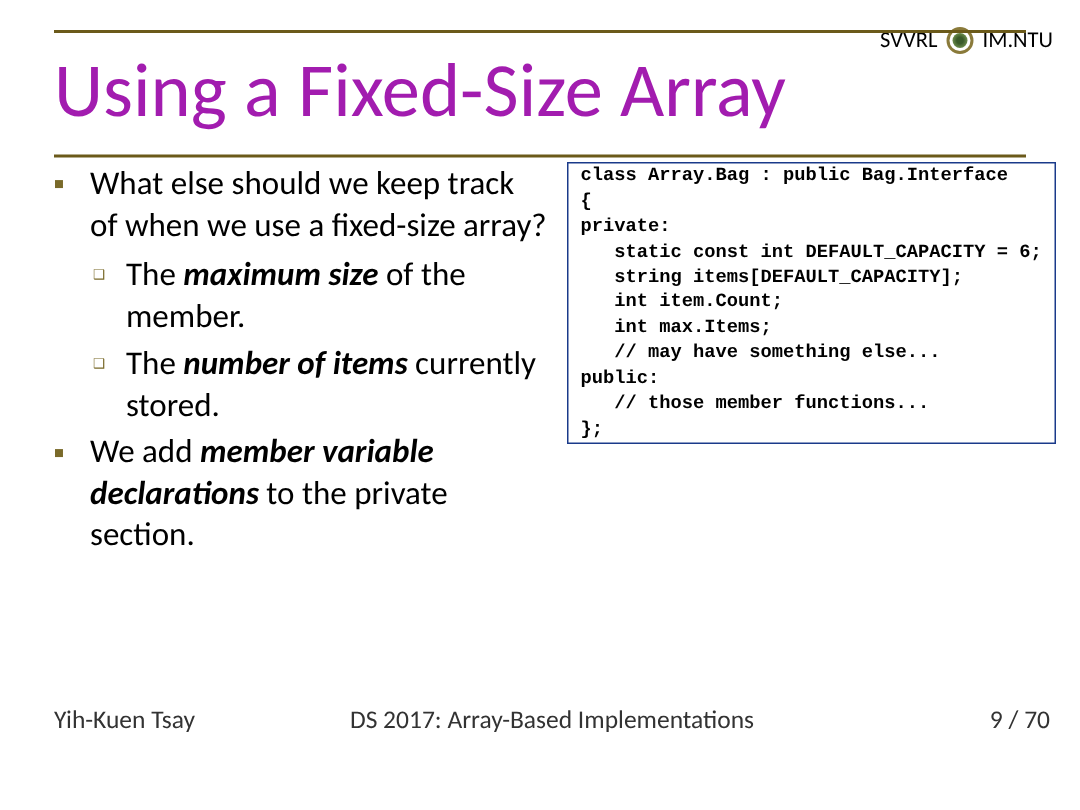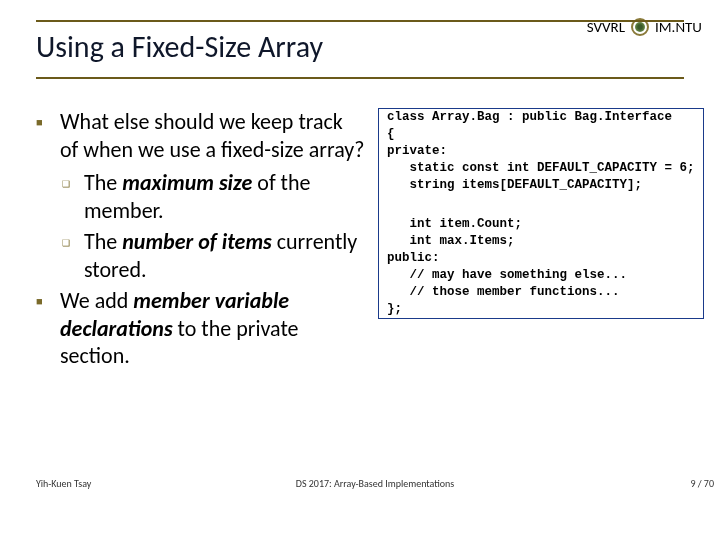--- a/index.html
+++ b/index.html
@@ -2,30 +2,30 @@
 <html><head>
 <meta charset="utf-8">
 <style>
   * { margin: 0; padding: 0; box-sizing: border-box; }
   html, body { width: 720px; height: 540px; font-family: Georgia, 'Times New Roman', serif; background: #fff; overflow: hidden; }
   .slide { width: 720px; height: 504px; position: relative; background: #fff; }
   .header-top { position: absolute; top: 18px; right: 18px; font-family: Calibri, Arial, sans-serif; font-size: 15px; color: #000; display: flex; align-items: center; gap: 6px; }
   .logo { width: 18px; height: 18px; border: 2px solid #8a7a3a; border-radius: 50%; position: relative; display: inline-block; }
   .logo::after { content: ''; position: absolute; top: 2px; left: 2px; right: 2px; bottom: 2px; border-radius: 50%; background: radial-gradient(circle, #3a5a2a 30%, #6a8a4a 70%); }
   .title-wrap { position: absolute; top: 20px; left: 36px; right: 36px; border-top: 2px solid #6b5a1a; border-bottom: 2px solid #6b5a1a; padding: 6px 0 12px 0; }
-  .title { font-family: Calibri, 'Segoe UI', Arial, sans-serif; font-size: 30px; color: #0f172a; font-weight: 400; }
+  .title { font-family: Calibri, 'Segoe UI', Arial, sans-serif; font-size: 51px; color: #a21caf; font-weight: 400; }
   .content { position: absolute; top: 108px; left: 36px; right: 18px; display: flex; gap: 12px; }
   .left-col { flex: 0 0 330px; font-family: Calibri, 'Segoe UI', Arial, sans-serif; font-size: 22px; color: #000; line-height: 1.25; }
   .bullet-l1 { display: flex; margin-bottom: 6px; }
   .bullet-l1 .sq { flex: 0 0 14px; font-size: 11px; color: #7a6a2a; margin-top: 8px; margin-right: 10px; }
   .bullet-l2 { display: flex; margin-left: 26px; margin-bottom: 4px; }
   .bullet-l2 .sq2 { flex: 0 0 12px; font-size: 9px; color: #7a6a2a; margin-top: 9px; margin-right: 10px; }
   .bold { font-weight: 700; font-style: italic; }
   .code-box { flex: 1; border: 1.5px solid #1a3a8a; background: #fff; padding: 0 8px; font-family: 'Courier New', monospace; font-size: 12.5px; font-weight: 700; line-height: 1.35; color: #000; align-self: flex-start; }
-  .footer { position: absolute; bottom: 14px; left: 36px; right: 6px; display: flex; justify-content: space-between; font-family: Calibri, Arial, sans-serif; font-size: 10px; color: #333; }
+  .footer { position: absolute; bottom: 14px; left: 36px; right: 20px; display: flex; justify-content: space-between; font-family: Calibri, Arial, sans-serif; font-size: 17px; color: #333; }
   .footer-center { position: absolute; left: 50%; transform: translateX(-50%); text-align: center; }
 </style>
 </head>
 <body>
 
 <div class="slide">
 
   <div class="header-top">
     <span>SVVRL</span>
     <span class="logo"></span>
@@ -66,24 +66,24 @@
       </div>
 
     </div>
 
     <div class="code-box">
       <div>class Array.Bag : public Bag.Interface</div>
       <div>{</div>
       <div>private:</div>
       <div style="white-space: pre;">   static const int DEFAULT_CAPACITY = 6;</div>
       <div style="white-space: pre;">   string items[DEFAULT_CAPACITY];</div>
-      <div style="white-space: pre; margin-top: 23px;">   int item.Count;</div>
+      <div style="white-space: pre;">   int item.Count;</div>
       <div style="white-space: pre;">   int max.Items;</div>
+      <div style="white-space: pre;">   // may have something else...</div>
       <div>public:</div>
-      <div style="white-space: pre;">   // may have something else...</div>
       <div style="white-space: pre;">   // those member functions...</div>
       <div>};</div>
     </div>
   </div>
 
   <div class="footer">
     <span>Yih-Kuen Tsay</span>
     <span class="footer-center">DS 2017: Array-Based Implementations</span>
     <span>9 / 70</span>
   </div>

